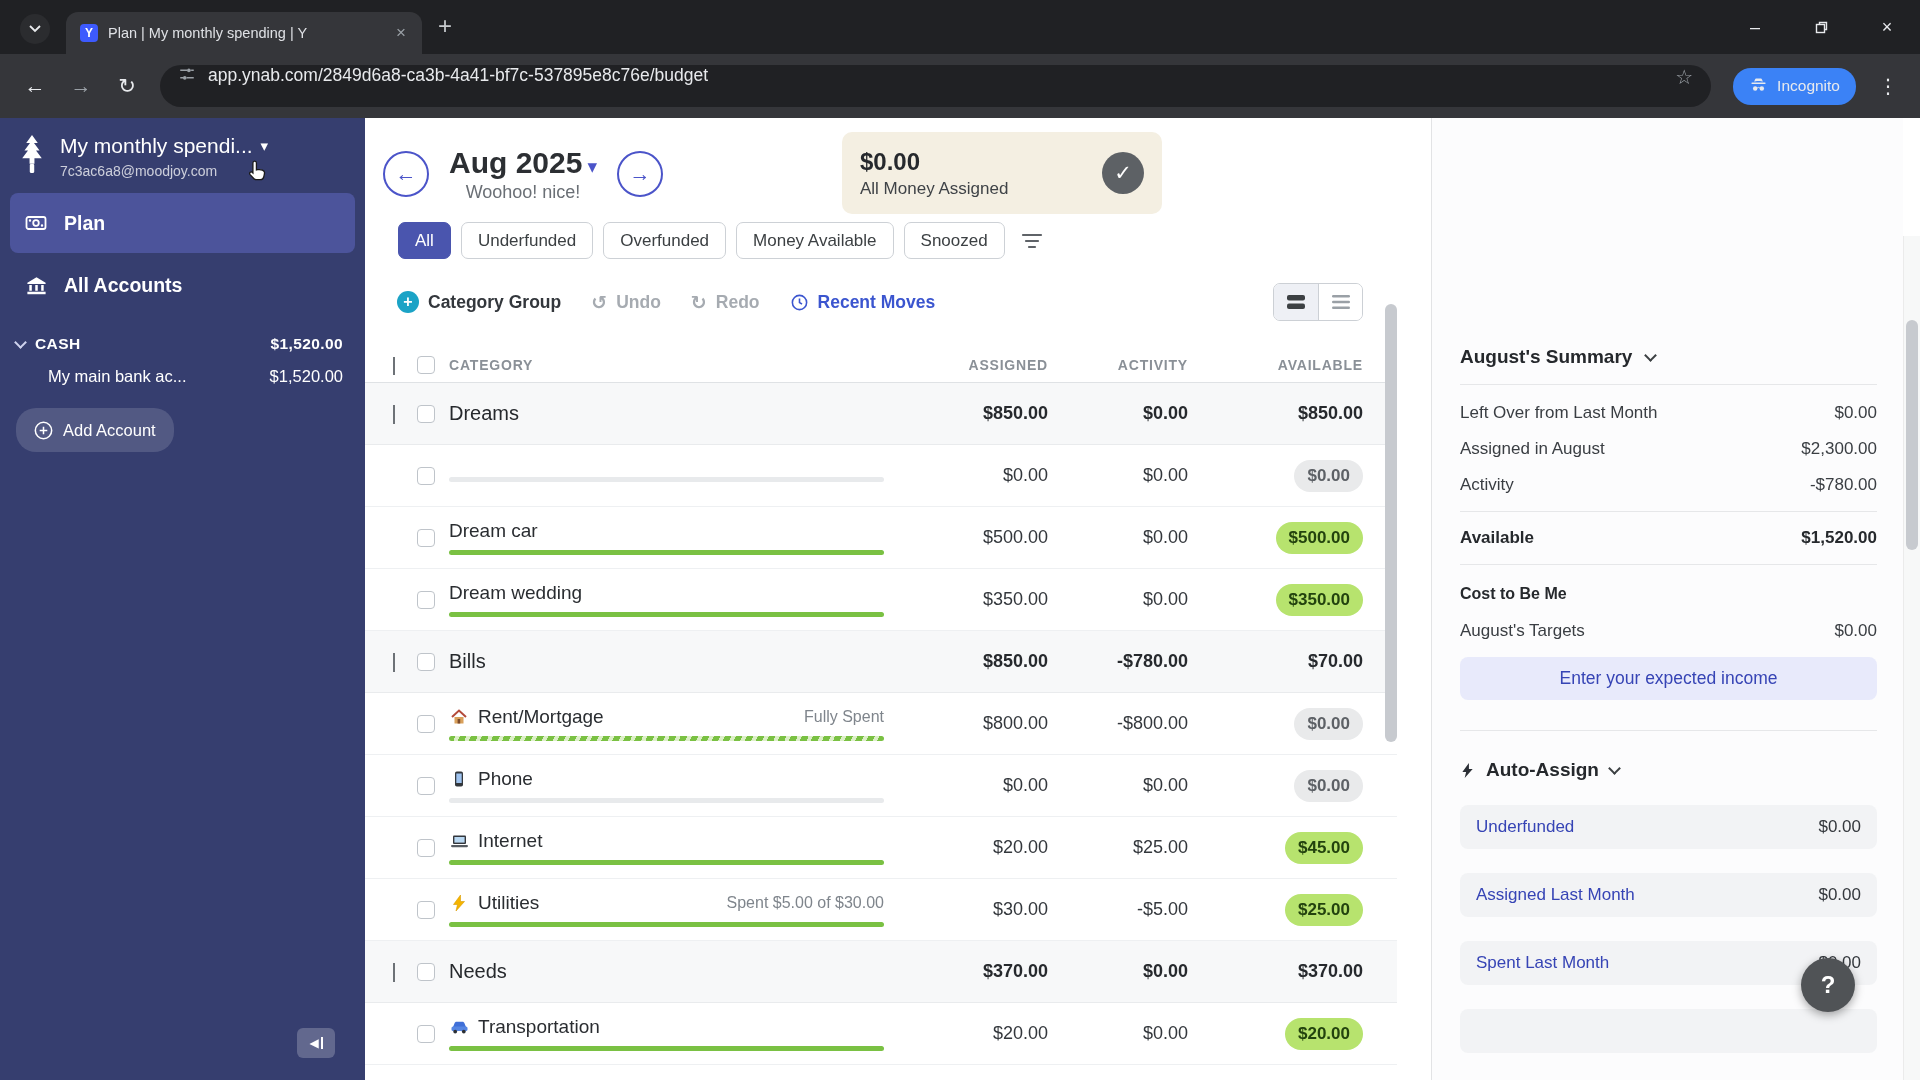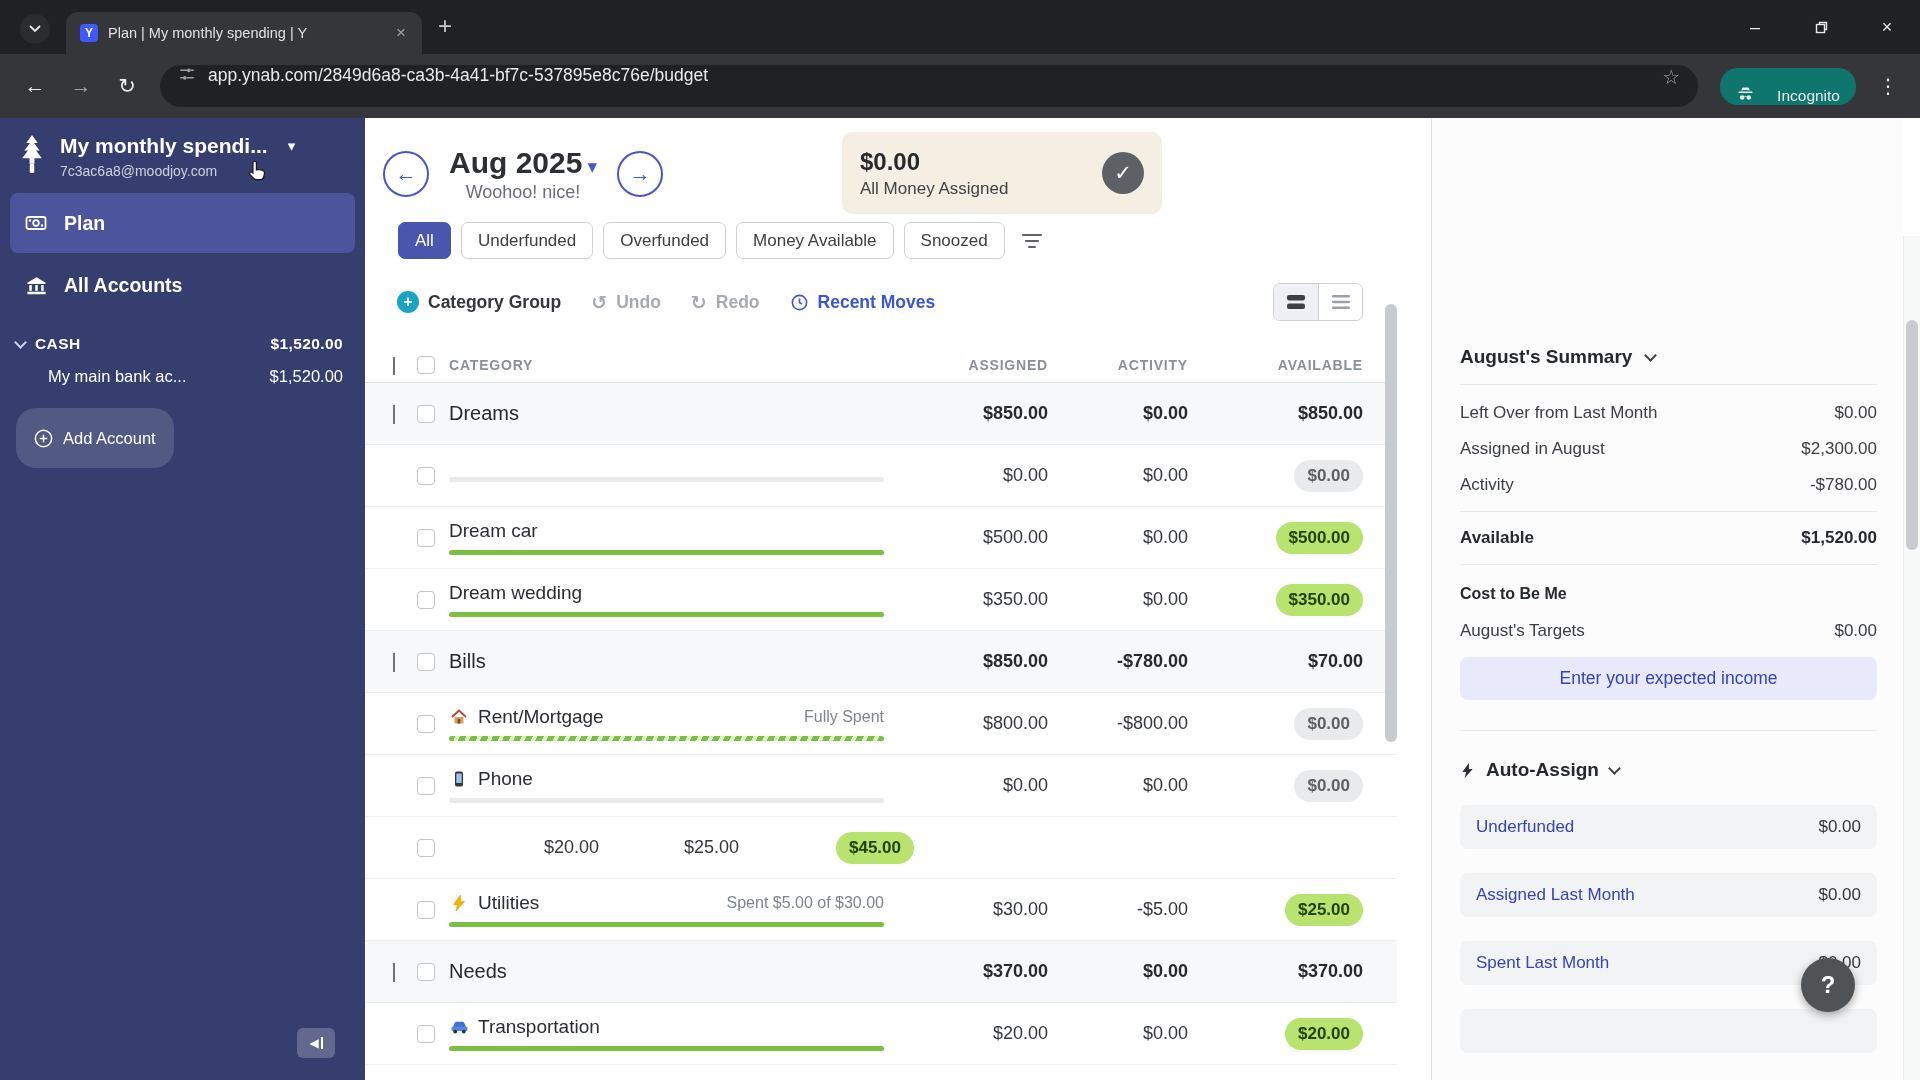--- a/index.html
+++ b/index.html
@@ -16,41 +16,41 @@
 .newtab{color:#c7cacd;font-size:24px;margin:0 0 14px 16px}
 .wincontrols{position:absolute;right:0;top:0;height:54px;display:flex}
 .winbtn{width:66px;height:100%;display:flex;align-items:center;justify-content:center;color:#e8eaed;font-size:18px}
 
 .navbar{height:64px;background:#35363a;display:flex;align-items:center;padding:0 14px;gap:4px}
 .navbtn{width:42px;height:42px;border-radius:50%;display:flex;align-items:center;justify-content:center;font-size:21px;color:#e8eaed}
 .navbtn.dim{color:#9aa0a6}
 .omnibox{flex:1;height:42px;background:#202124;border-radius:21px;display:flex;gap:12px;padding:0 18px;margin:0 8px}
 .url{flex:1;color:#e8eaed;font-size:17.5px;white-space:nowrap;overflow:hidden}
 .star{color:#9aa0a6;font-size:20px}
-.incog{display:flex;align-items:flex-end;gap:22px;background:#0f766e;border-radius:18px;height:37px;padding:0 16px;color:#e8eaed;font-size:15.5px;margin:0 10px;white-space:nowrap}
+.incog{display:flex;align-items:center;gap:9px;background:#3b82f6;border-radius:18px;height:37px;padding:0 16px;color:#e8eaed;font-size:15.5px;margin:0 10px;white-space:nowrap}
 .menu3{color:#e8eaed;font-size:20px;width:36px;text-align:center}
 
 
 .app{display:flex;height:962px;position:relative}
 
 
 .sidebar{width:365px;background:#363e6f;color:#fff;flex:none;position:relative}
 .bhead{display:flex;gap:12px;padding:16px 16px 12px 16px;align-items:flex-start}
 .blogo{width:32px;height:40px;flex:none}
-.bname{font-size:21px;font-weight:bold;display:flex;align-items:center;gap:20px;white-space:nowrap}
+.bname{font-size:21px;font-weight:normal;display:flex;align-items:center;gap:8px;white-space:nowrap}
 .bcaret{font-size:15px}
 .bemail{font-size:14px;color:rgba(255,255,255,.75);margin-top:5px;white-space:nowrap;overflow:hidden;max-width:290px}
 .nav-item{height:60px;display:flex;align-items:center;gap:16px;padding:0 14px;margin:2px 10px;border-radius:8px;font-size:19.5px;font-weight:600;cursor:default}
 .nav-item.active{background:#4c549b}
 .nicon{width:24px;height:24px;flex:none;display:flex;align-items:center;justify-content:center}
 .sect{display:flex;align-items:center;gap:10px;margin:20px 22px 0 16px;font-size:15.5px;font-weight:bold;letter-spacing:.4px}
 .sect .amt{margin-left:auto}
 .acct{display:flex;padding:14px 22px 0 48px;font-size:16.5px}
 .acct .amt{margin-left:auto}
-.addacct{display:inline-flex;align-items:center;gap:10px;margin:22px 0 0 16px;background:rgba(255,255,255,.14);border-radius:20px;height:60px;padding:4px 18px;font-size:16.5px}
+.addacct{display:inline-flex;align-items:center;gap:10px;margin:22px 0 0 16px;background:rgba(255,255,255,.14);border-radius:20px;height:44px;padding:4px 18px;font-size:16.5px}
 .schev{width:9px;height:9px;border-right:2px solid #cfd3ee;border-bottom:2px solid #cfd3ee;transform:rotate(45deg);margin-top:-4px}
 .collapse{position:absolute;right:30px;bottom:22px;width:38px;height:30px;background:rgba(255,255,255,.22);border-radius:6px;display:flex;align-items:center;justify-content:center;font-size:12px;color:#fff;gap:2px}
 .collapse .vline{width:2px;height:12px;background:#fff}
 
 
 .main{width:1032px;flex:none;position:relative;background:#fff}
 .mhead{display:flex;align-items:center;padding:8px 0 0 18px;height:104px;gap:14px}
 .circlebtn{width:46px;height:46px;border-radius:50%;border:2px solid #4b54c9;color:#4b54c9;font-size:21px;display:flex;align-items:center;justify-content:center;flex:none}
 .monthblock{text-align:center;min-width:160px}
 .month{font-size:30px;font-weight:800;color:#2c2f33;white-space:nowrap}
@@ -423,20 +423,33 @@
       <span class="coln num">$0.00</span>
       <span class="cola num">$0.00</span>
       <span class="colv">
           <span class="pill gray">$0.00</span>
         </span>
     </div>
 
     <div class="crow">
       <span class="chsp"></span>
       <span class="cb"></span>
+      <div class="namecol">
+        <div class="nameline">
+          <span class="cicon">
+              <svg width="19" height="19" viewBox="0 0 19 19">
+                <rect x="3" y="3.5" width="13" height="8.5" rx="1" fill="#33373c"></rect>
+                <rect x="4.4" y="5" width="10.2" height="5.6" fill="#b9d8f2"></rect>
+                <rect x="1" y="13" width="17" height="2.2" rx="1.1" fill="#565b61"></rect>
+              </svg>
+            </span>
+          <span class="cname">Internet</span>
+        </div>
+        <div class="bar full"></div>
+      </div>
       <span class="coln num">$20.00</span>
       <span class="cola num">$25.00</span>
       <span class="colv">
           <span class="pill green">$45.00</span>
         </span>
     </div>
 
     <div class="crow">
       <span class="chsp"></span>
       <span class="cb"></span>

